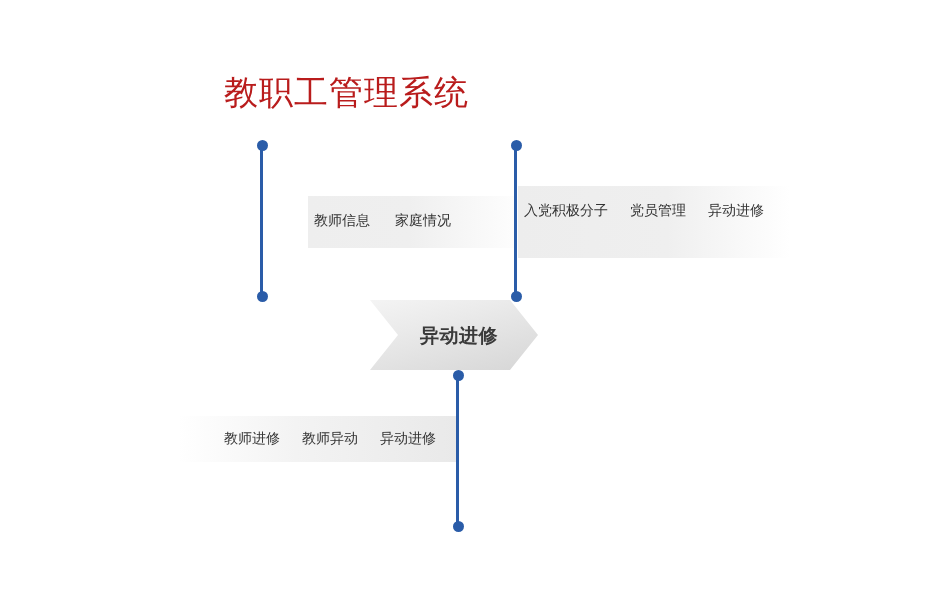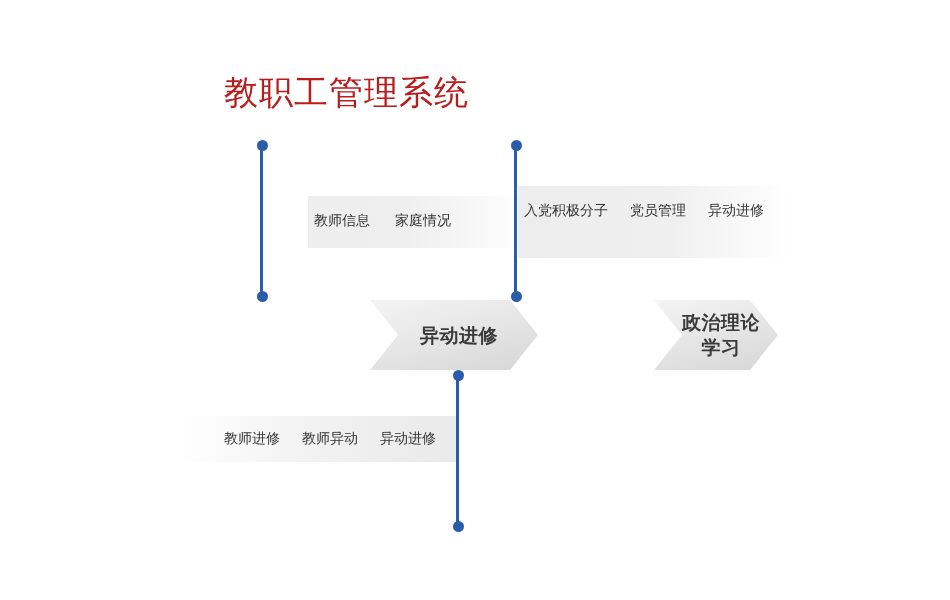--- a/index.html
+++ b/index.html
@@ -188,16 +188,13 @@
 <div id="connector-transfer" class="connector">
   <span class="dot top"></span>
   <span class="line"></span>
   <span class="dot bottom"></span>
 </div>
 
 <div id="chevron-band">
   <div class="chevron grey chev-1">
     <span class="chev-label">异动进修</span>
   </div>
-  <div class="chevron grey chev-3">
-    <span class="chev-label"><span>政治理论</span><br><span>学习</span></span>
-  </div>
 </div>
 
 </body></html>

